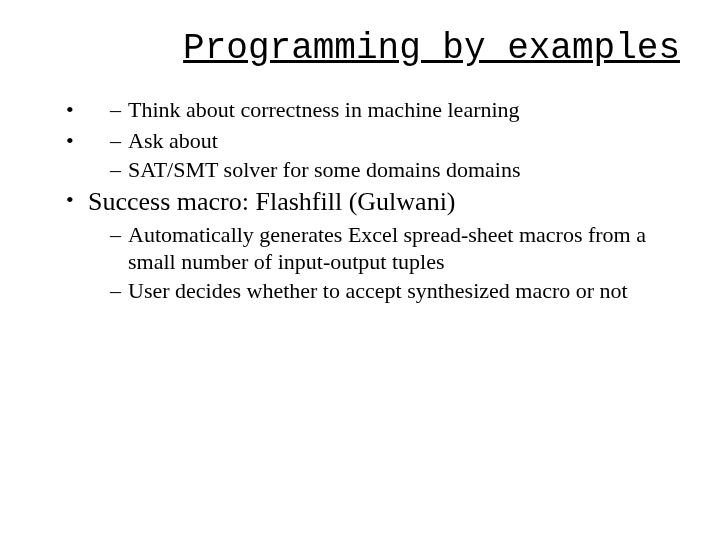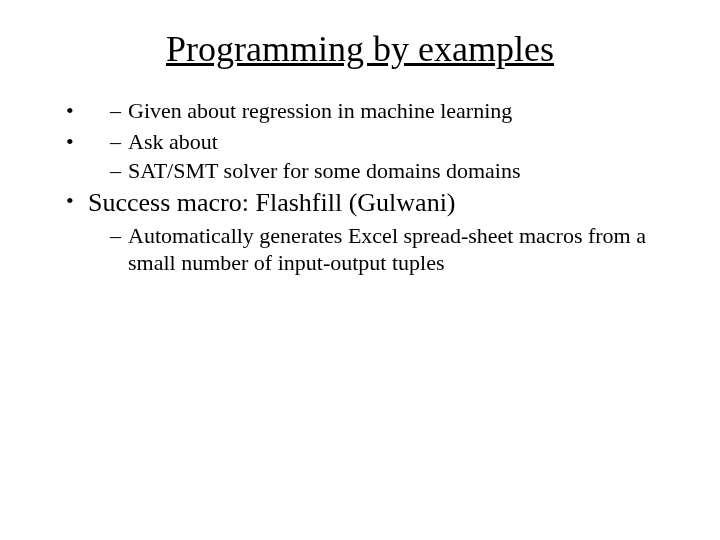--- a/index.html
+++ b/index.html
@@ -6,26 +6,27 @@
     body {
       width: 720px;
       height: 540px;
       background: #ffffff;
       font-family: "Times New Roman", Times, serif;
       color: #000000;
       padding: 20px 40px;
       overflow: hidden;
     }
     .title {
-      text-align: center;
+      text-align: right;
       font-size: 36px;
       text-decoration: underline;
       margin-top: 8px;
       margin-bottom: 28px;
       font-weight: normal;
+      font-family: Liberation Mono, monospace;
     }
     ul.level1 {
       list-style: none;
       padding-left: 26px;
     }
     ul.level1 > li {
       position: relative;
       font-size: 26px;
       line-height: 1.18;
       margin-bottom: 2px;
@@ -59,28 +60,29 @@
     }
   </style>
 </head>
 <body>
 
 <h1 class="title">Programming by examples</h1>
 
 <ul class="level1">
   <li>
     <ul class="level2">
-      <li><span>Given about regression in machine learning</span></li>
+      <li><span>Think about correctness in machine learning</span></li>
     </ul>
   </li>
   <li>
     <ul class="level2">
       <li><span>Ask about</span></li>
       <li><span>SAT/SMT solver for some domains domains</span></li>
     </ul>
   </li>
   <li>
     <span>Success macro: Flashfill (Gulwani)</span>
     <ul class="level2">
       <li><span>Automatically generates Excel spread-sheet macros from a small number of input-output tuples</span></li>
+      <li><span>User decides whether to accept synthesized macro or not</span></li>
     </ul>
   </li>
 </ul>
 
 </body></html>

